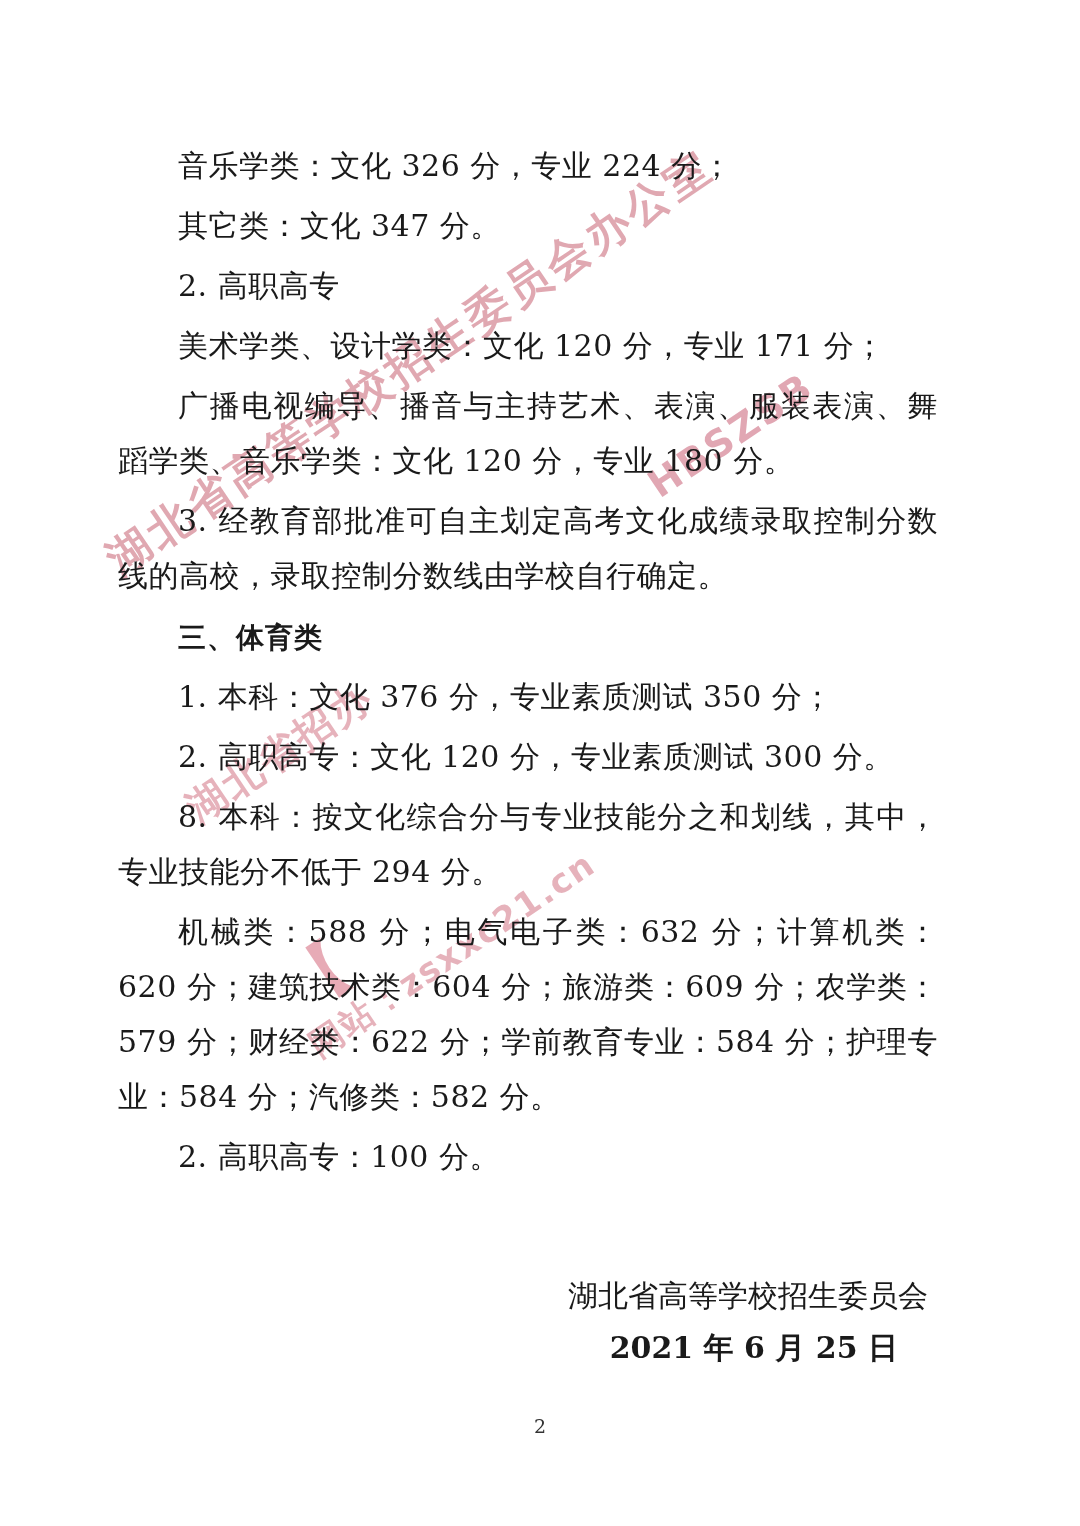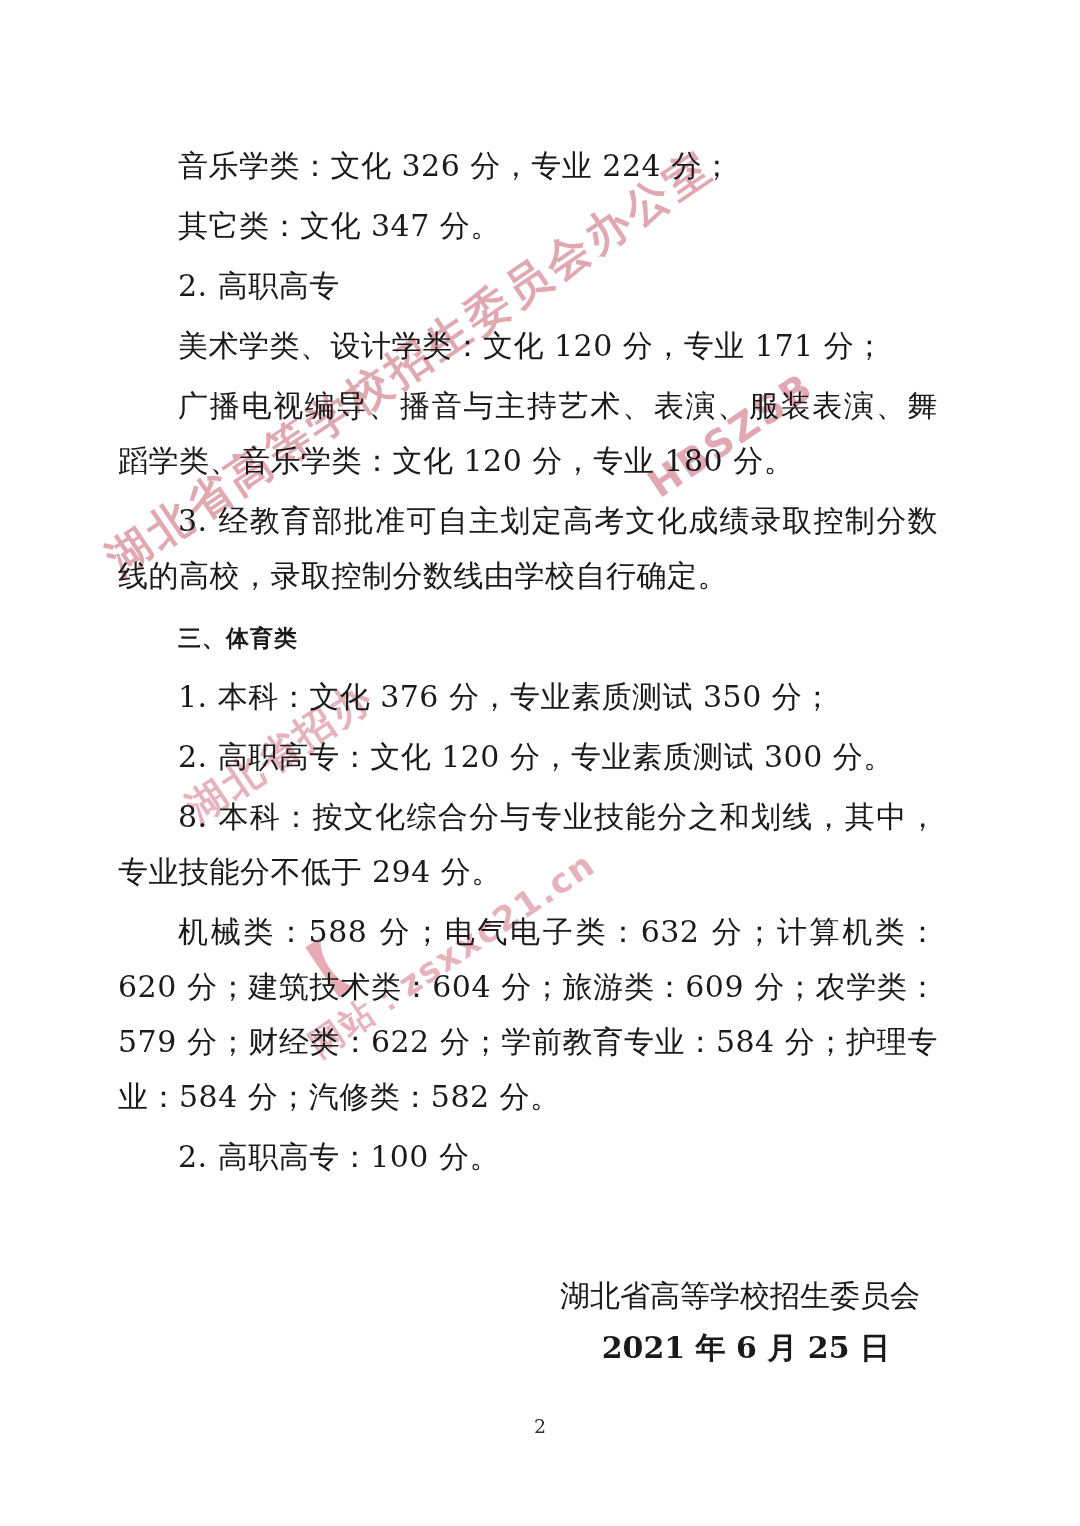--- a/index.html
+++ b/index.html
@@ -39,30 +39,30 @@
     text-justify: inter-ideograph;
     margin: 0 0 5px 0;
     letter-spacing: 0.5px;
   }
   .indent {
     text-indent: 60px;
   }
   .heading {
     font-family: "DejaVu Sans", "Liberation Sans", sans-serif;
     font-weight: bold;
-    font-size: 23px;
+    font-size: 28px;
     line-height: 58px;
     margin: 6px 0 2px 0;
     text-indent: 60px;
     letter-spacing: 1px;
   }
 
   .signature {
     position: absolute;
-    left: 130px;
+    left: 138px;
     top: 1270px;
     width: 820px;
     text-align: right;
     font-size: 30px;
     line-height: 52px;
   }
   .sign-line {
     padding-right: 30px;
   }
   .sign-date {

